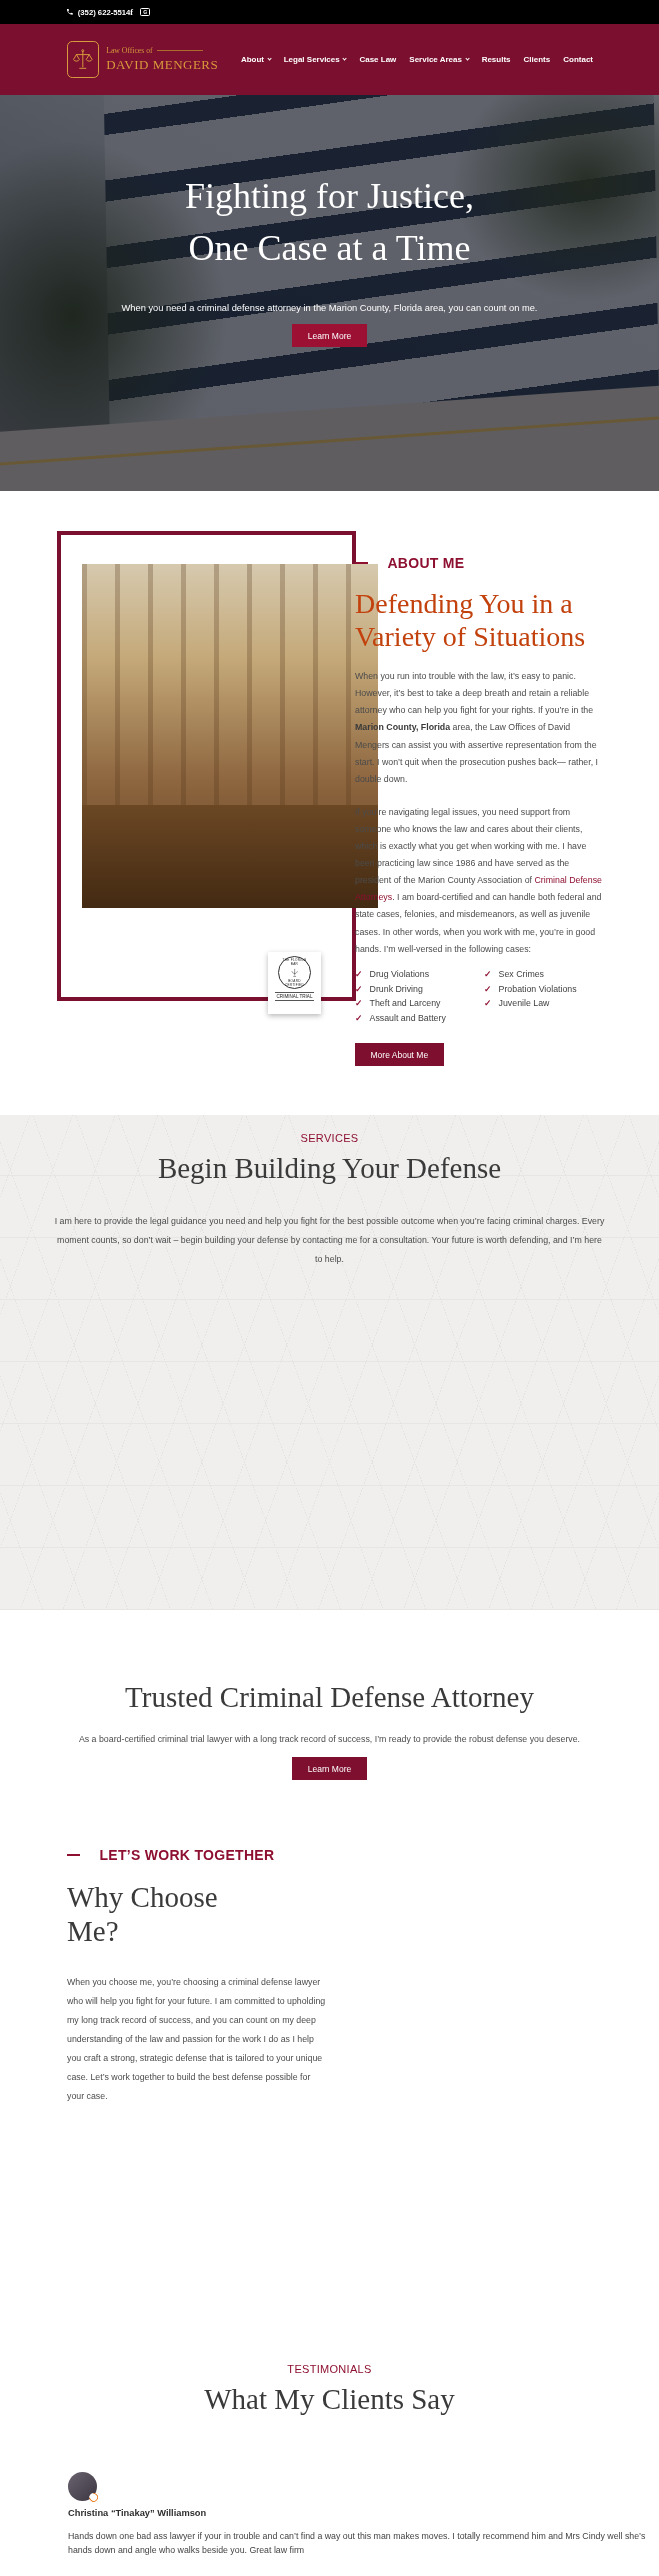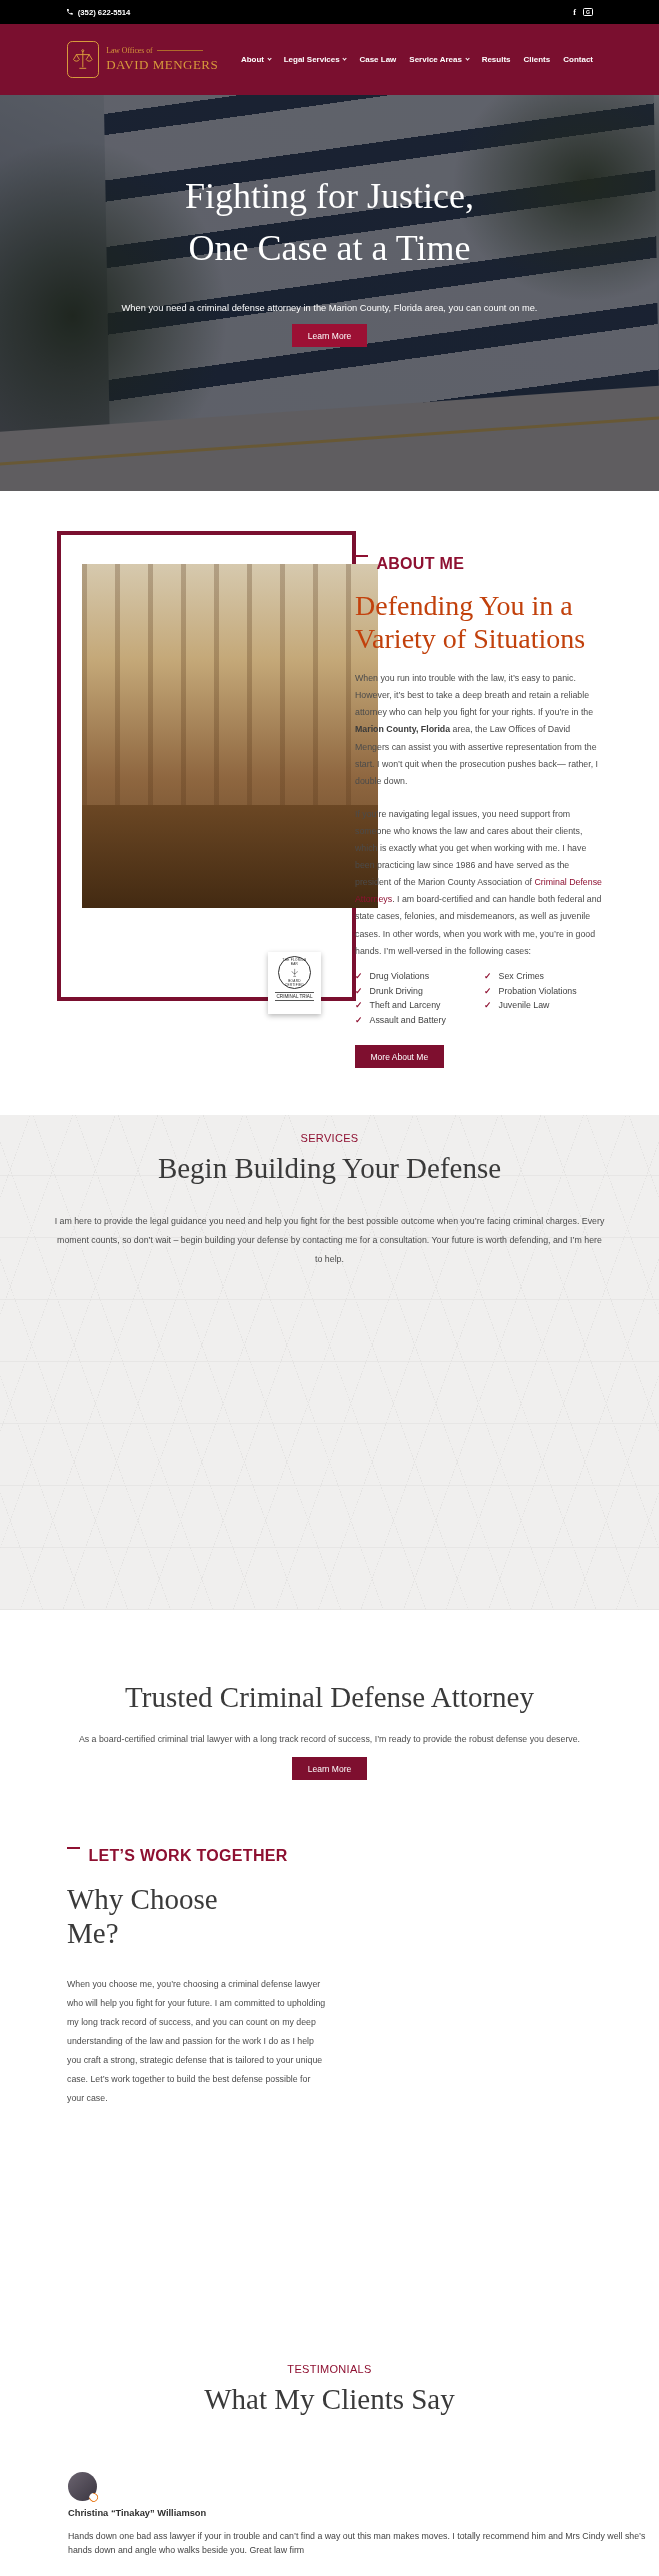--- a/index.html
+++ b/index.html
@@ -1,20 +1,20 @@
 <!DOCTYPE html>
 <html style="font-size:8.2px"><head>
 <meta charset="utf-8">
 <style>
   * { margin:0; padding:0; box-sizing:border-box; }
   html,body { width:659px; margin:0 auto; background:#fff; font-family:"Liberation Sans", sans-serif; }
   .serif { font-family:"Liberation Serif", serif; }
 
   
-  .topbar { height:21.6px; background:#000; display:flex; align-items:center; justify-content:space-between; padding:12px 66px; }
+  .topbar { height:21.6px; background:#000; display:flex; align-items:center; padding:12px 66px; }
   .topbar .phone { display:flex; align-items:center; gap:4.1px; color:#fff; font-size:7.7px; font-weight:bold; cursor:pointer; }
   .topbar .phone svg { width:7.7px; height:7.7px; fill:#fff; }
   .topbar-social { display:flex; align-items:center; gap:7.2px; }
   .tb-icon { color:#fff; font-weight:bold; font-size:8.2px; cursor:pointer; display:inline-flex; align-items:center; justify-content:center; }
   .tb-google { width:9.8px; height:8.8px; border:1px solid #fff; border-radius:1.5px; font-size:5.2px; }
 
   
   .navbar { height:71px; background:#7a0f2f; display:flex; align-items:center; justify-content:space-between; padding:0 66px 0 67px; }
   .logo { display:flex; align-items:center; gap:7.2px; cursor:pointer; }
   .logo-box { width:32px; height:37px; border:1.5px solid #d79a3c; border-radius:5.2px; display:flex; align-items:center; justify-content:center; }
@@ -54,21 +54,21 @@
   .about-photo:after { content:""; position:absolute; left:0; bottom:0; width:100%; height:30%;
      background:linear-gradient(180deg,#6b4724,#432a12); }
   .badge-card { position:absolute; left:268px; top:461px; width:53px; height:62px; background:#fff;
      box-shadow:0 1.5px 5.2px rgba(0,0,0,.28); text-align:center; padding-top:4.1px; }
   .badge-circle { width:33px; height:33px; border:1px solid #2e2e2e; border-radius:50%; margin:0 auto;
      display:flex; flex-direction:column; align-items:center; justify-content:center; gap:0.5px; }
   .badge-arc { font-size:3.1px; letter-spacing:0.3px; color:#222; }
   .badge-circle svg { width:11.3px; height:11.3px; stroke:#222; fill:none; }
   .badge-trial { font-size:4.6px; color:#222; margin-top:3.1px; border-top:0.5px solid #555; border-bottom:0.5px solid #555; display:inline-block; padding:1px 1.5px; }
   .about-right { position:absolute; left:355px; top:64px; width:249px; }
-  .eyebrow { display:flex; gap:8px; color:#8e1031; font-size:16px; font-weight:bold; letter-spacing:0.3px; }
+  .eyebrow { display:flex; align-items:center; gap:19px; color:#8e1031; font-size:14px; font-weight:bold; letter-spacing:0.3px; }
   .eyebrow .dash { width:13.4px; height:1.5px; background:#8e1031; display:inline-block; }
   .about-right h2 { font-family:"Liberation Serif", serif; font-weight:400; color:#c2410c; font-size:28px; line-height:1.18; margin-top:15.5px; }
   .about-right p { color:#4b4b4b; font-size:8.8px; line-height:1.95; margin-top:15.5px; }
   .about-right p b { color:#3a3a3a; }
   .about-link { color:#8e1031; cursor:pointer; }
   .checklists { display:flex; margin-top:11.3px; }
   .checklists ul { list-style:none; }
   .checklists ul:first-child { width:129px; }
   .checklists li { font-size:8.8px; color:#3f3f3f; margin-bottom:4.6px; }
   .check { color:#8e1031; font-weight:bold; margin-right:7.2px; }

